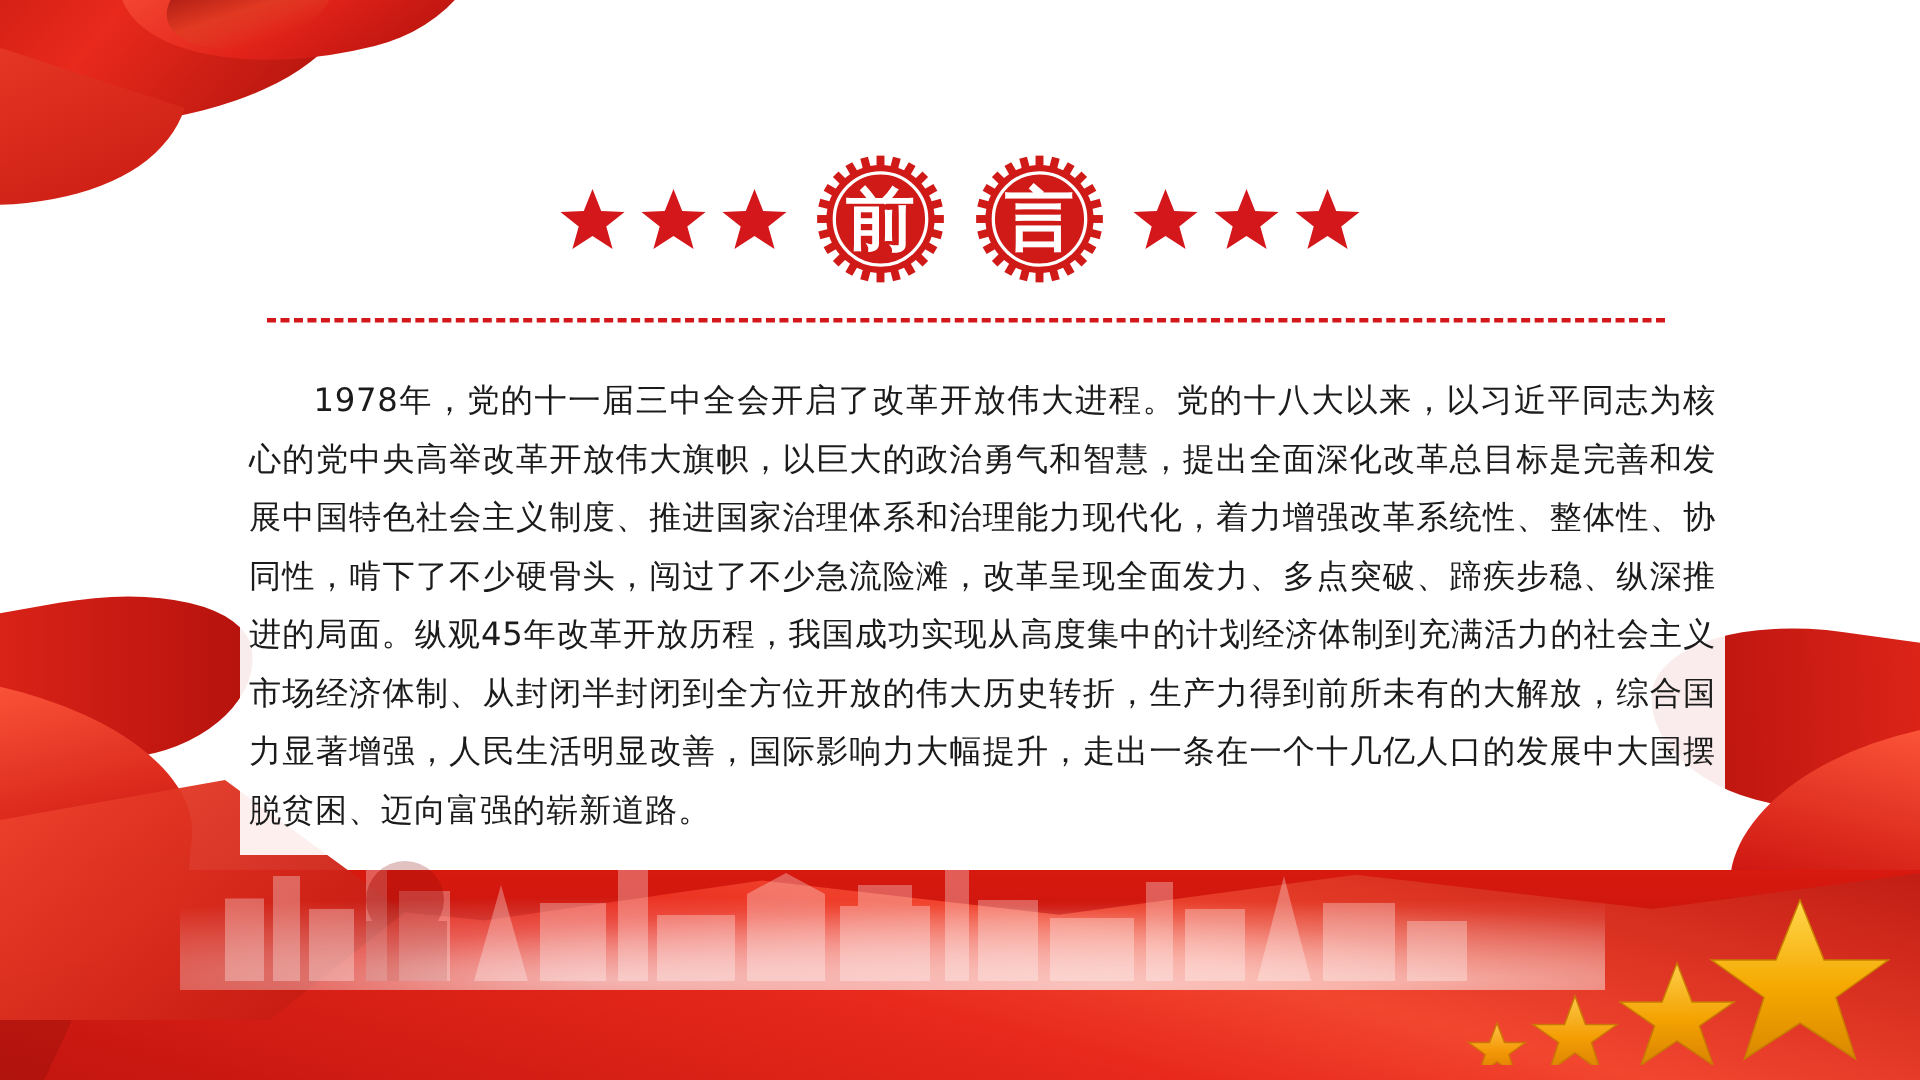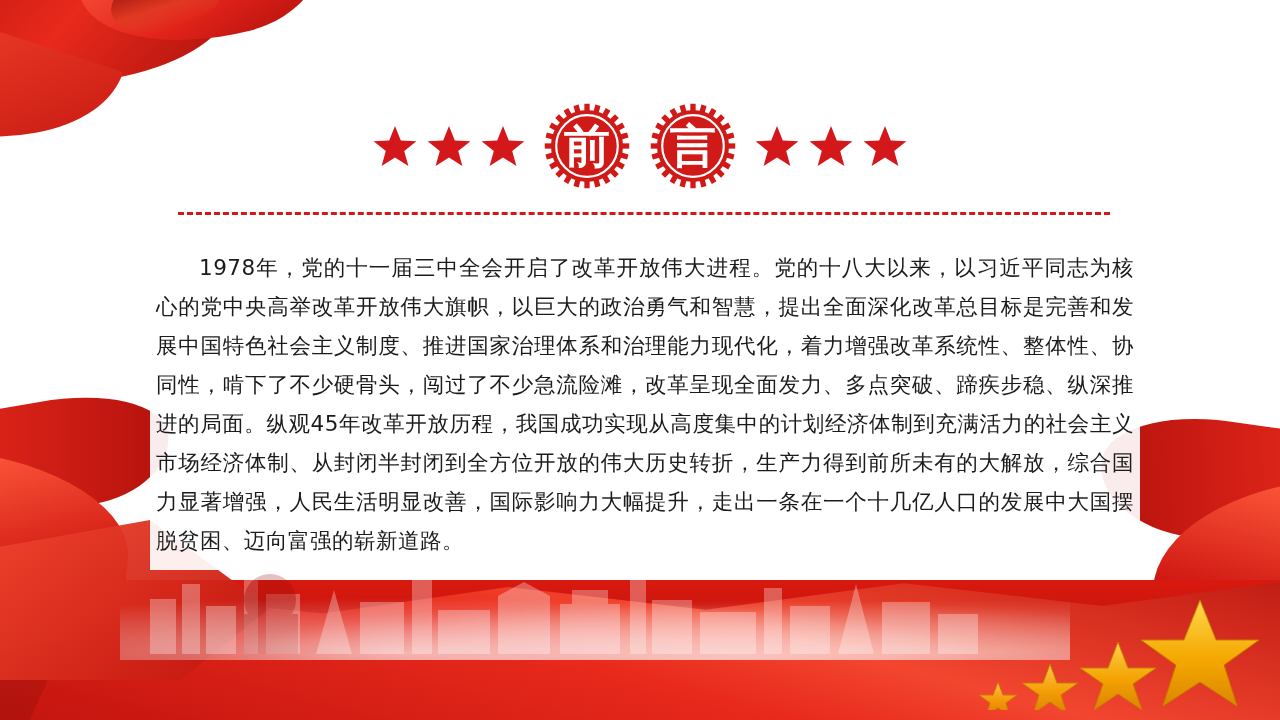--- a/index.html
+++ b/index.html
@@ -241,21 +241,21 @@
     left: 178px;
     top: 212px;
     width: 932px;
     height: 0;
     border-top: 3px dashed #d4171b;
   }
 
   
   .body-card {
     position: absolute;
-    left: 150px;
+    left: 160px;
     top: 240px;
     width: 990px;
     box-sizing: border-box;
     padding: 8px 6px 10px 6px;
     background: rgba(255,255,255,.92);
   }
   .body-text {
     color: #1b1b1b;
     font-size: 21.5px;
     line-height: 39px;

